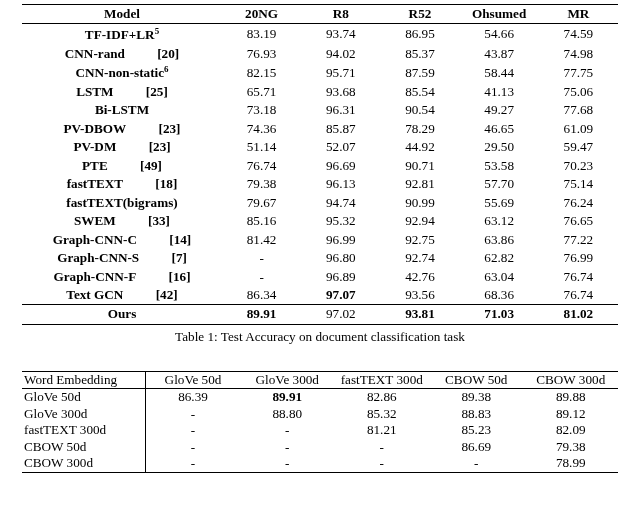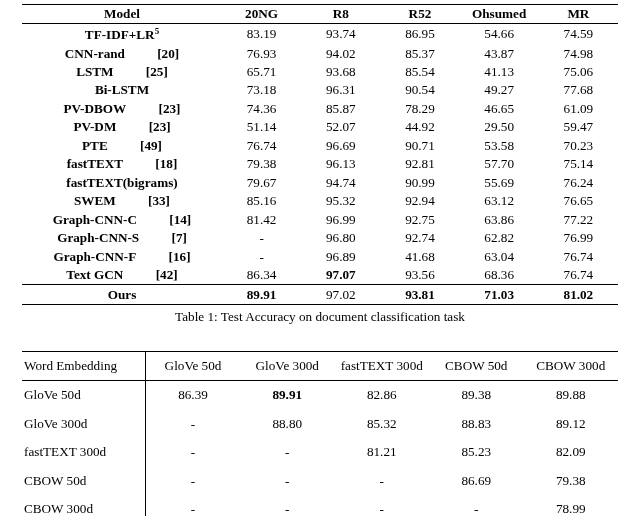--- a/index.html
+++ b/index.html
@@ -63,21 +63,21 @@
   .t2wrap {
     margin-top: 26px;
   }
   table.t2 {
     border-collapse: collapse;
     width: 100%;
     font-size: 13.2px;
     table-layout: fixed;
   }
   table.t2 td, table.t2 th {
-    padding: 6px 3px;
+    padding: 0 3px;
     text-align: center;
     white-space: nowrap;
     line-height: 1.25;
   }
   table.t2 th { font-weight: normal; }
   table.t2 .rowhead {
     text-align: left;
     padding-left: 2px;
     width: 118px;
   }
@@ -115,20 +115,28 @@
         </tr>
         <tr>
           <td class="model-col">CNN-rand<span class="cite"> [20]</span></td>
           <td>76.93</td>
           <td>94.02</td>
           <td>85.37</td>
           <td>43.87</td>
           <td>74.98</td>
         </tr>
         <tr>
+          <td class="model-col">CNN-non-static<sup>6</sup></td>
+          <td>82.15</td>
+          <td>95.71</td>
+          <td>87.59</td>
+          <td>58.44</td>
+          <td>77.75</td>
+        </tr>
+        <tr>
           <td class="model-col">LSTM<span class="cite"> [25]</span></td>
           <td>65.71</td>
           <td>93.68</td>
           <td>85.54</td>
           <td>41.13</td>
           <td>75.06</td>
         </tr>
         <tr>
           <td class="model-col">Bi-LSTM</td>
           <td>73.18</td>
@@ -198,21 +206,21 @@
           <td>-</td>
           <td>96.80</td>
           <td>92.74</td>
           <td>62.82</td>
           <td>76.99</td>
         </tr>
         <tr>
           <td class="model-col">Graph-CNN-F<span class="cite"> [16]</span></td>
           <td>-</td>
           <td>96.89</td>
-          <td>41.68</td>
+          <td>42.76</td>
           <td>63.04</td>
           <td>76.74</td>
         </tr>
         <tr class="rule-mid">
           <td class="model-col">Text GCN<span class="cite"> [42]</span></td>
           <td>86.34</td>
           <td class="bold">97.07</td>
           <td>93.56</td>
           <td>68.36</td>
           <td>76.74</td>

